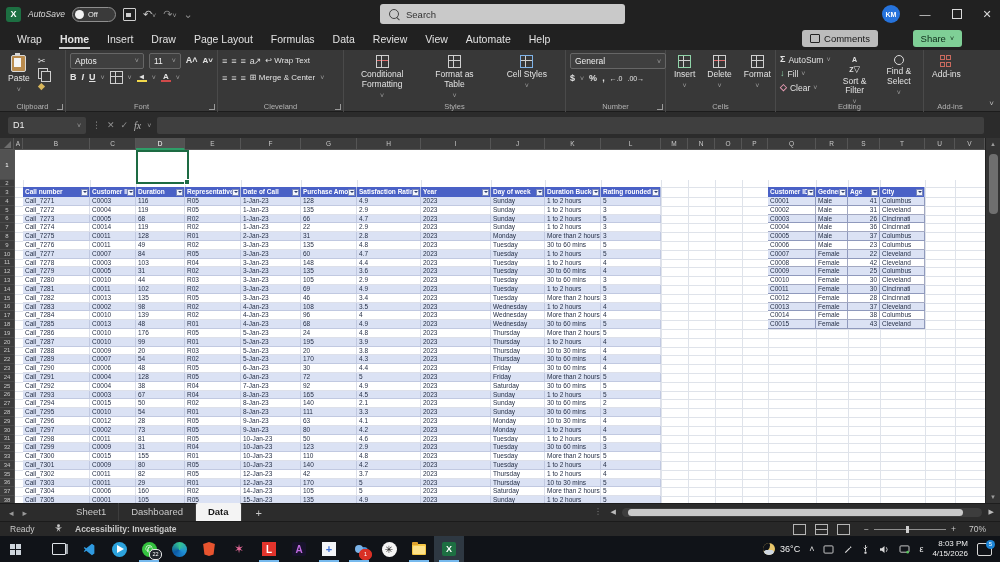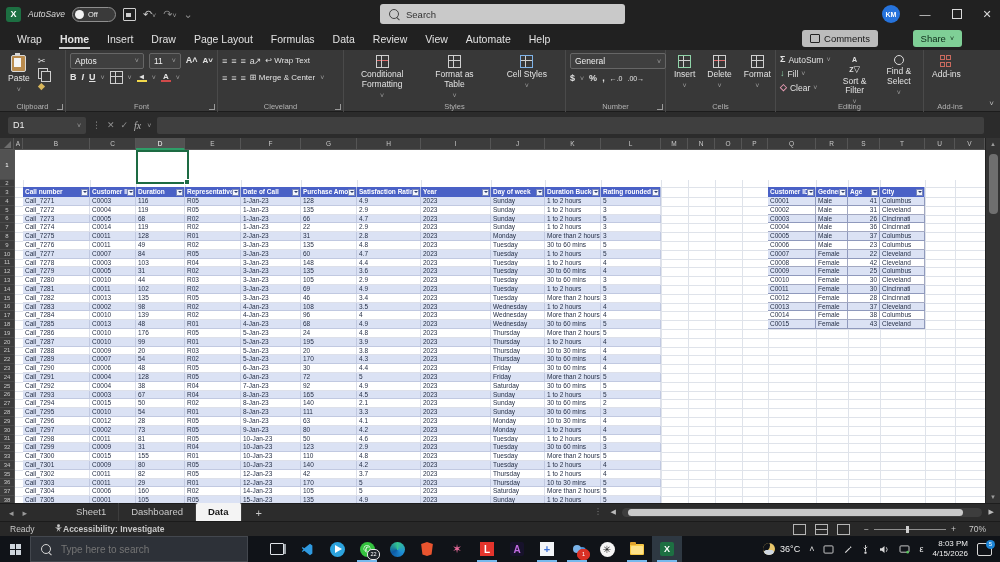--- a/index.html
+++ b/index.html
@@ -123,21 +123,21 @@
   #addsheet{color:#c8c8c8;font-size:11px;padding:0 14px;}
   #hscroll{position:absolute;right:18px;top:4px;width:360px;height:9px;background:#3d3d3d;border-radius:5px;display:flex;align-items:center;}
   #hthumb{margin-left:6px;width:335px;height:7px;background:#c9c9c9;border-radius:4px;}
   #hs-left{position:absolute;right:384px;top:4px;color:#bbb;font-size:7px;}
   #hs-right{position:absolute;right:6px;top:4px;color:#bbb;font-size:7px;}
   #hs-dots{position:absolute;right:398px;top:3px;color:#888;font-size:8px;}
   
   #statusbar{left:0;top:521px;width:1000px;height:15px;background:#282828;color:#c9c9c9;font-size:8.5px;
              display:flex;align-items:center;border-top:1px solid #1b1b1b;}
   #status-ready{padding-left:10px;width:44px;}
-  .acc{display:flex;align-items:flex-start;gap:0;font-weight:bold;}
+  .acc{display:flex;align-items:flex-start;gap:12px;font-weight:bold;}
   .viewic{width:11px;height:9px;border:1px solid #b5b5b5;margin-left:9px;}
   .viewic.grid{background:linear-gradient(#b5b5b5 1px,transparent 1px) 0 4px/100% 100% no-repeat;}
   #zoomctl{display:flex;align-items:center;gap:5px;margin-left:14px;}
   #zoomtrack{width:72px;height:1px;background:#8e8e8e;position:relative;}
   #zoomknob{position:absolute;left:32px;top:-3px;width:3px;height:7px;background:#cfcfcf;}
   #zoomlabel{width:30px;text-align:right;padding-right:10px;}
   
   #taskbar{left:0;top:536px;width:1000px;height:26px;background:#101318;display:flex;align-items:center;color:#e8e8e8;}
   #startbtn{width:30px;height:26px;display:flex;align-items:center;justify-content:center;}
   .winlogo{width:11px;height:11px;display:grid;grid-template-columns:5px 5px;grid-template-rows:5px 5px;gap:1px;}
@@ -1206,24 +1206,20 @@
 
   <div class="abs" id="taskbar">
     <div id="startbtn">
       <span class="winlogo">
           <span></span>
           <span></span>
           <span></span>
           <span></span>
         </span>
     </div>
-    <div id="tb-search">
-      <span class="mag"></span>
-      <input placeholder="Type here to search" style="">
-    </div>
     <div style="width:14px"></div>
     <div class="tbicon">
       <span style="width:12px;height:10px;border:1px solid #dfe3e8;border-radius:1px;box-shadow:3px 0 0 -1px #9aa0a6"></span>
     </div>
     <div class="tbicon">
       <svg width="13" height="13" viewBox="0 0 16 16">
           <path d="M11 1 L14 3 L14 13 L11 15 L4 9.5 L2 11 L1 10 L3 8 L1 6 L2 5 L4 6.5 Z" fill="#2f9ae0"></path>
         </svg>
     </div>
     <div class="tbicon">

